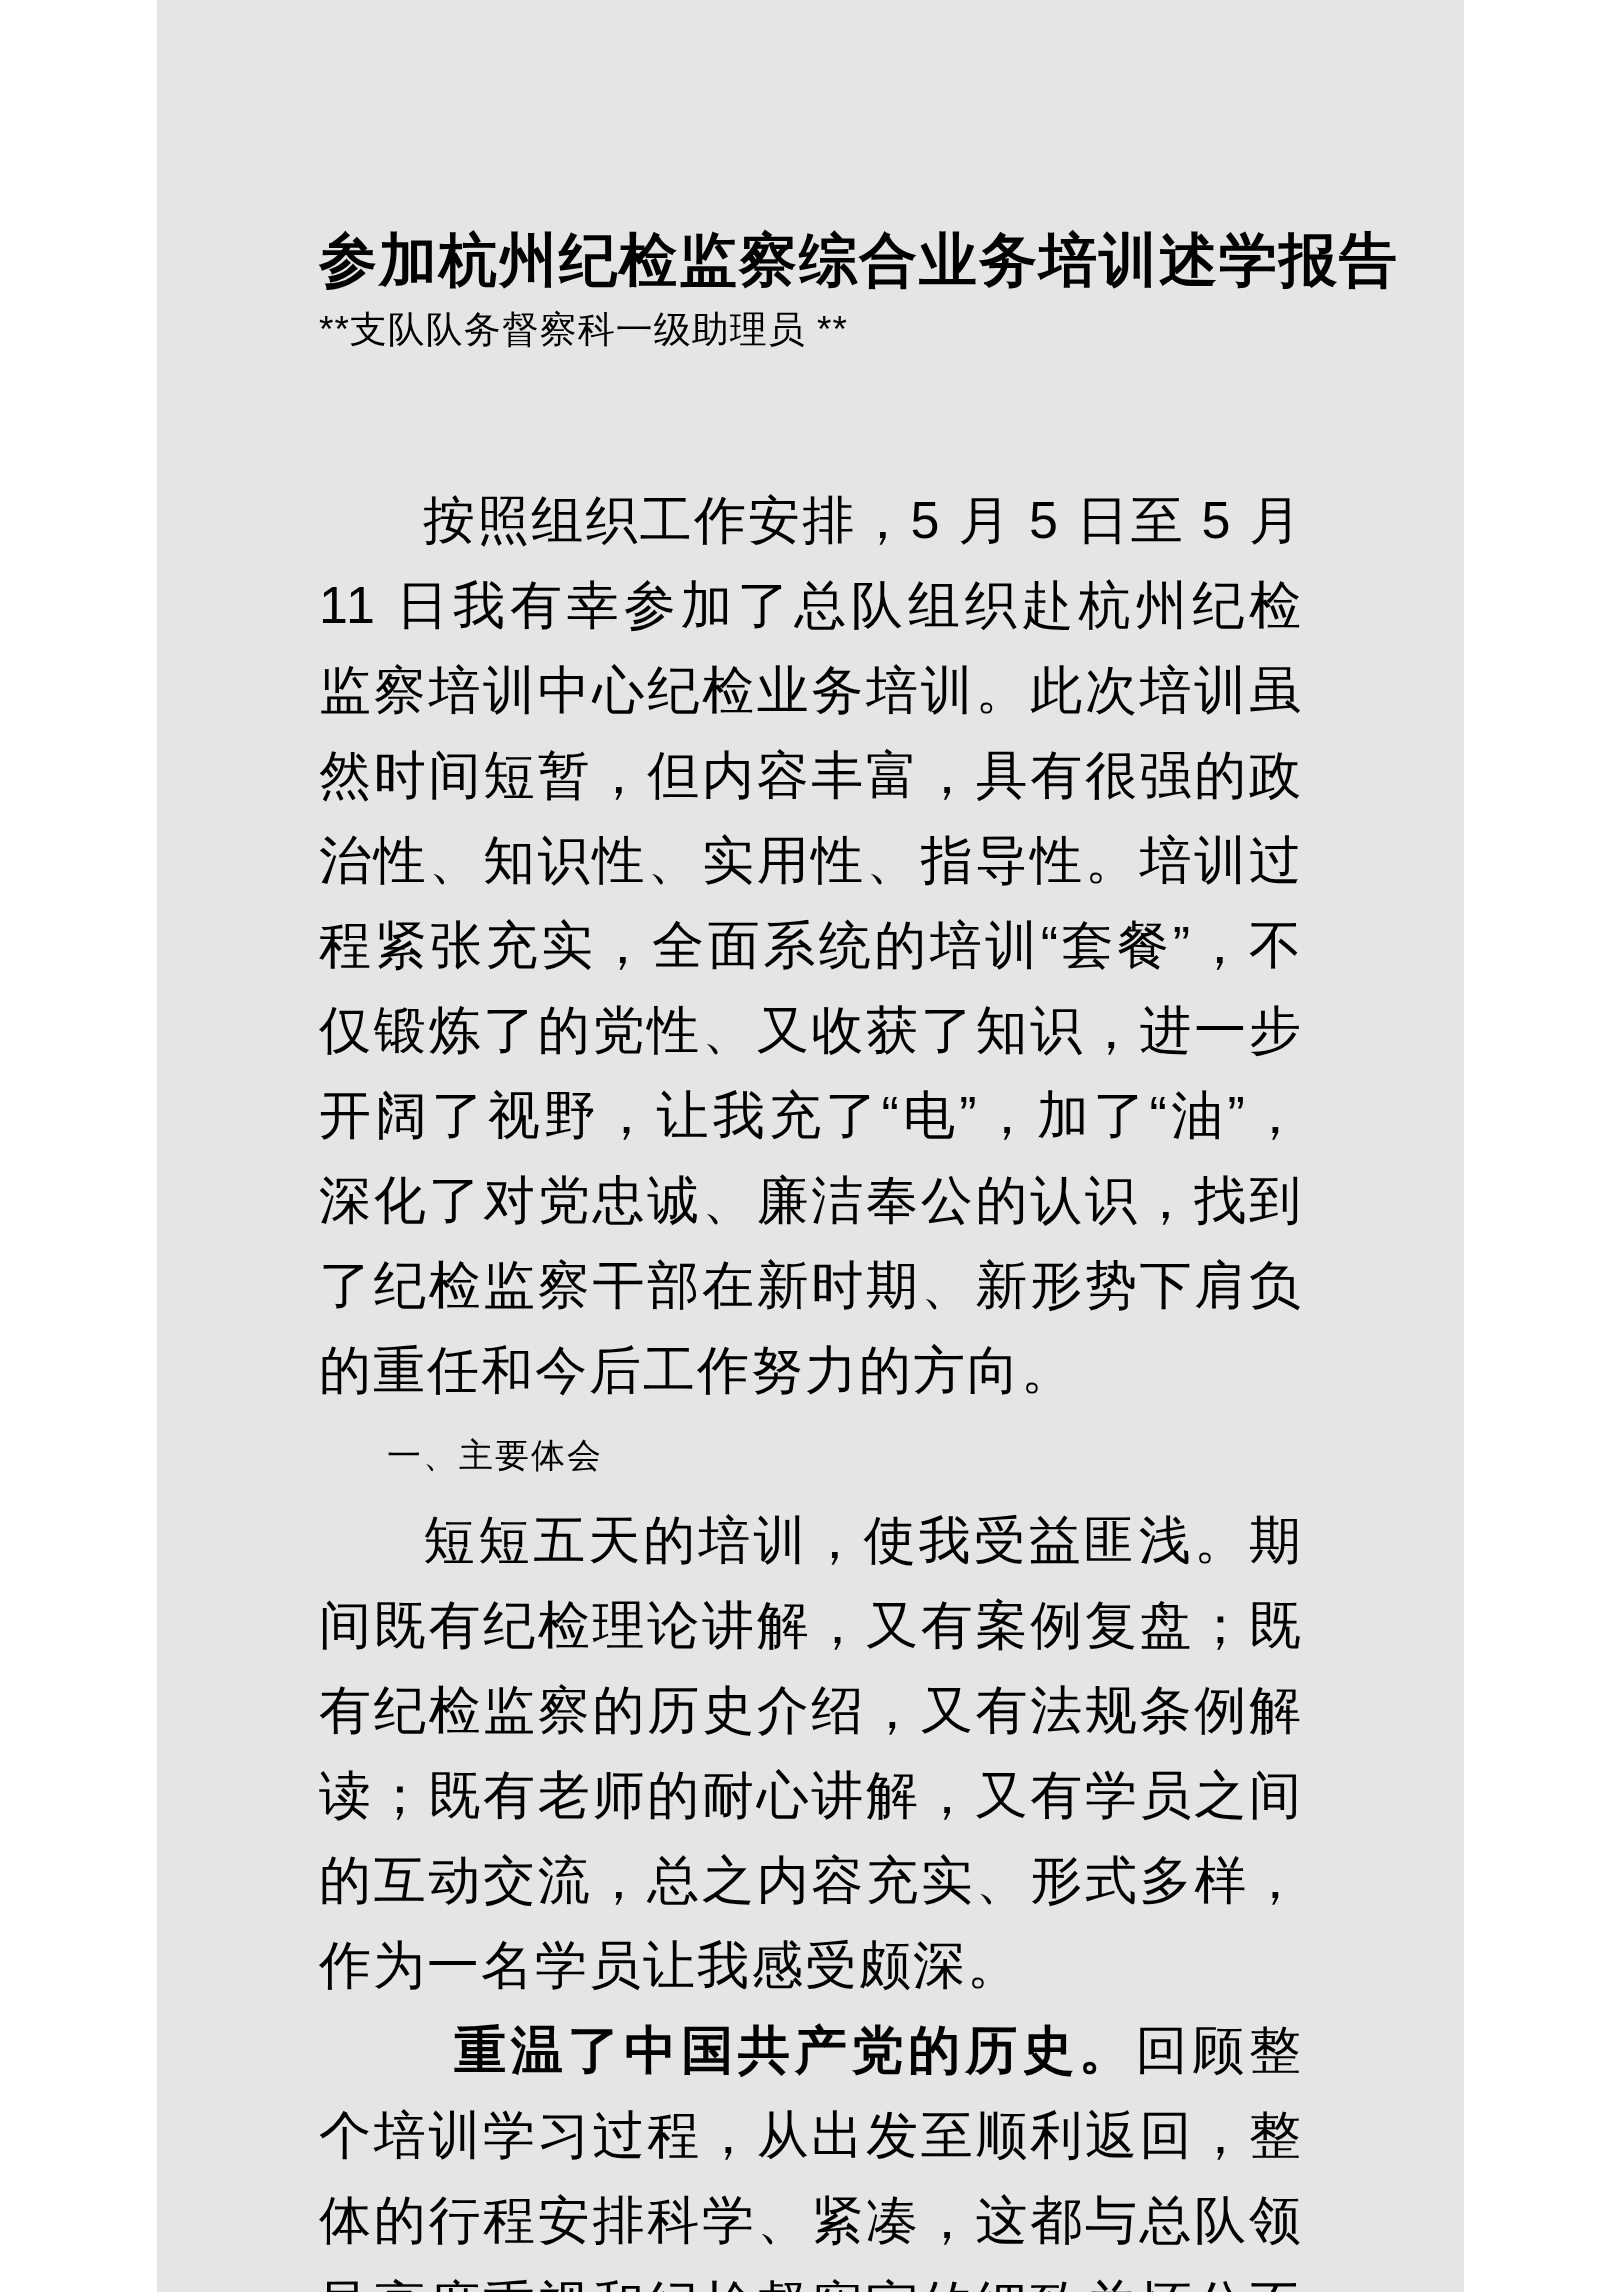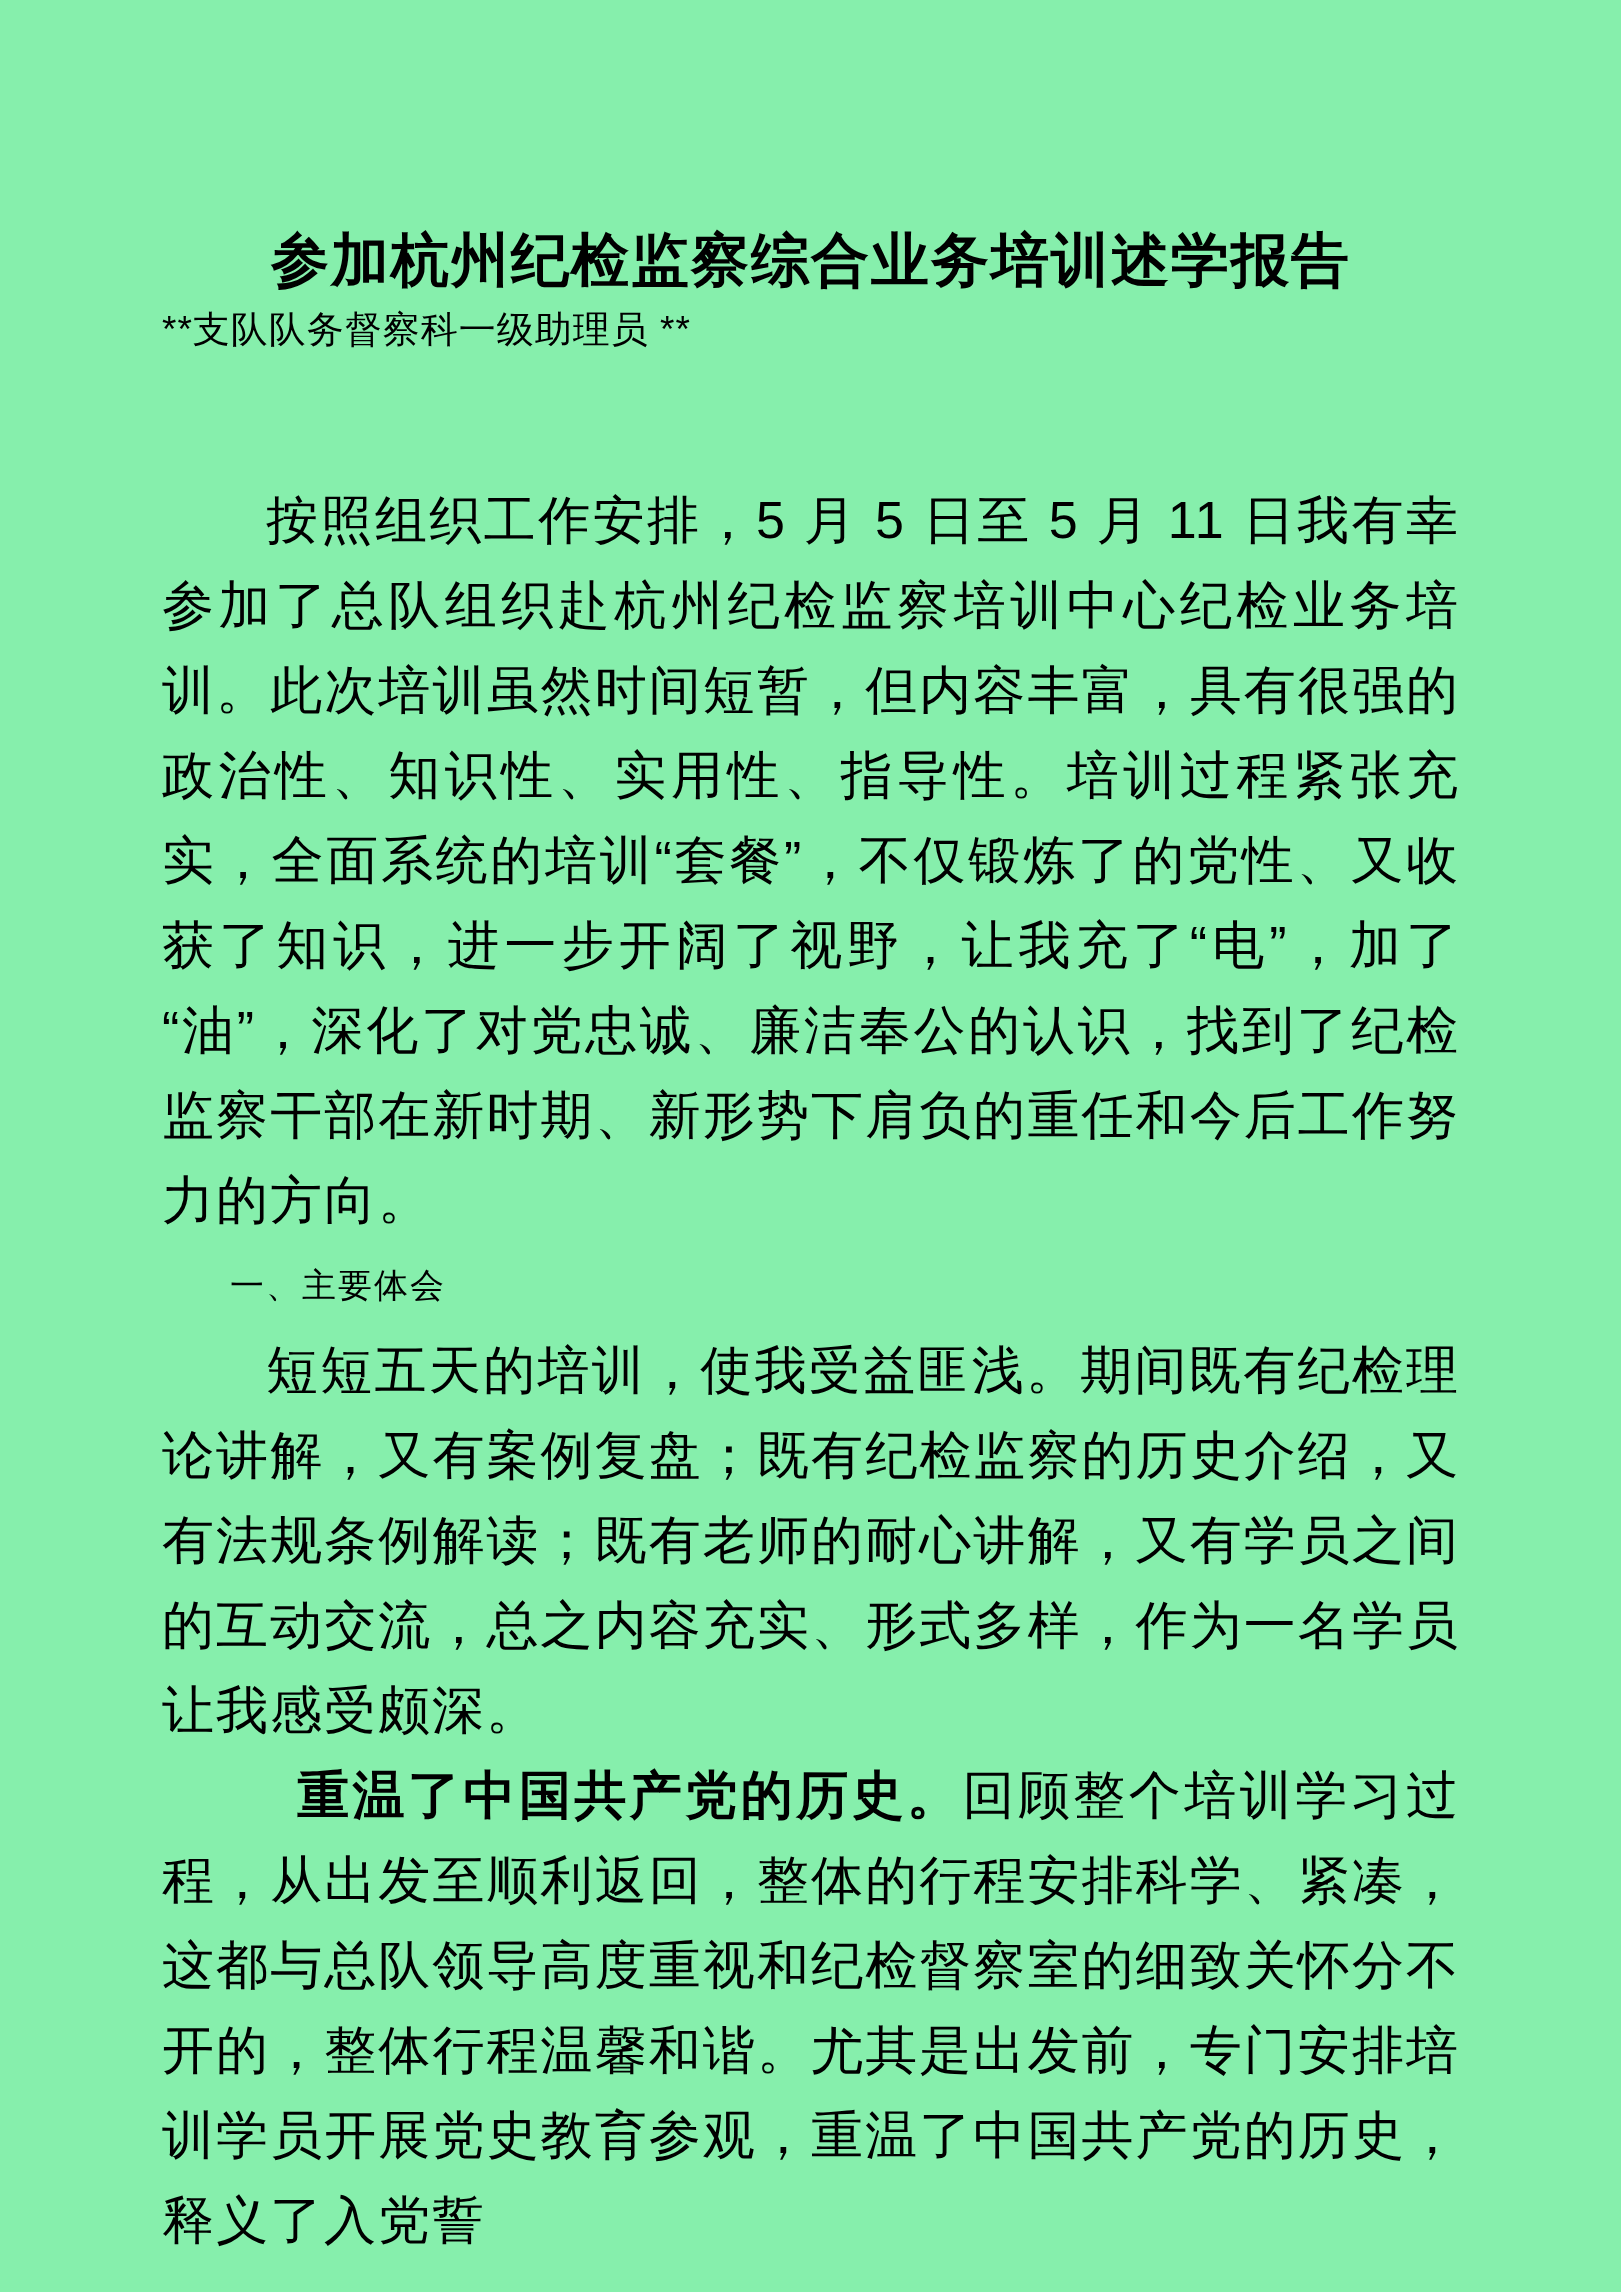--- a/index.html
+++ b/index.html
@@ -2,24 +2,24 @@
 <html lang="zh"><head>
 <meta charset="utf-8">
 <style>
   html, body {
     margin: 0;
     padding: 0;
     background: #ffffff;
   }
   .page {
     position: relative;
-    width: 1621px;
+    width: 1307px;
     height: 2293px;
     margin: 0 auto;
-    background: #86efac;
+    background: #e5e5e5;
     color: #000000;
     box-sizing: border-box;
     padding: 223px 161px 0 162px;
     overflow: hidden;
     font-family: "Liberation Sans", "DejaVu Sans", sans-serif;
   }
   .doc-title {
     margin: 0;
     font-size: 58px;
     line-height: 73px;

